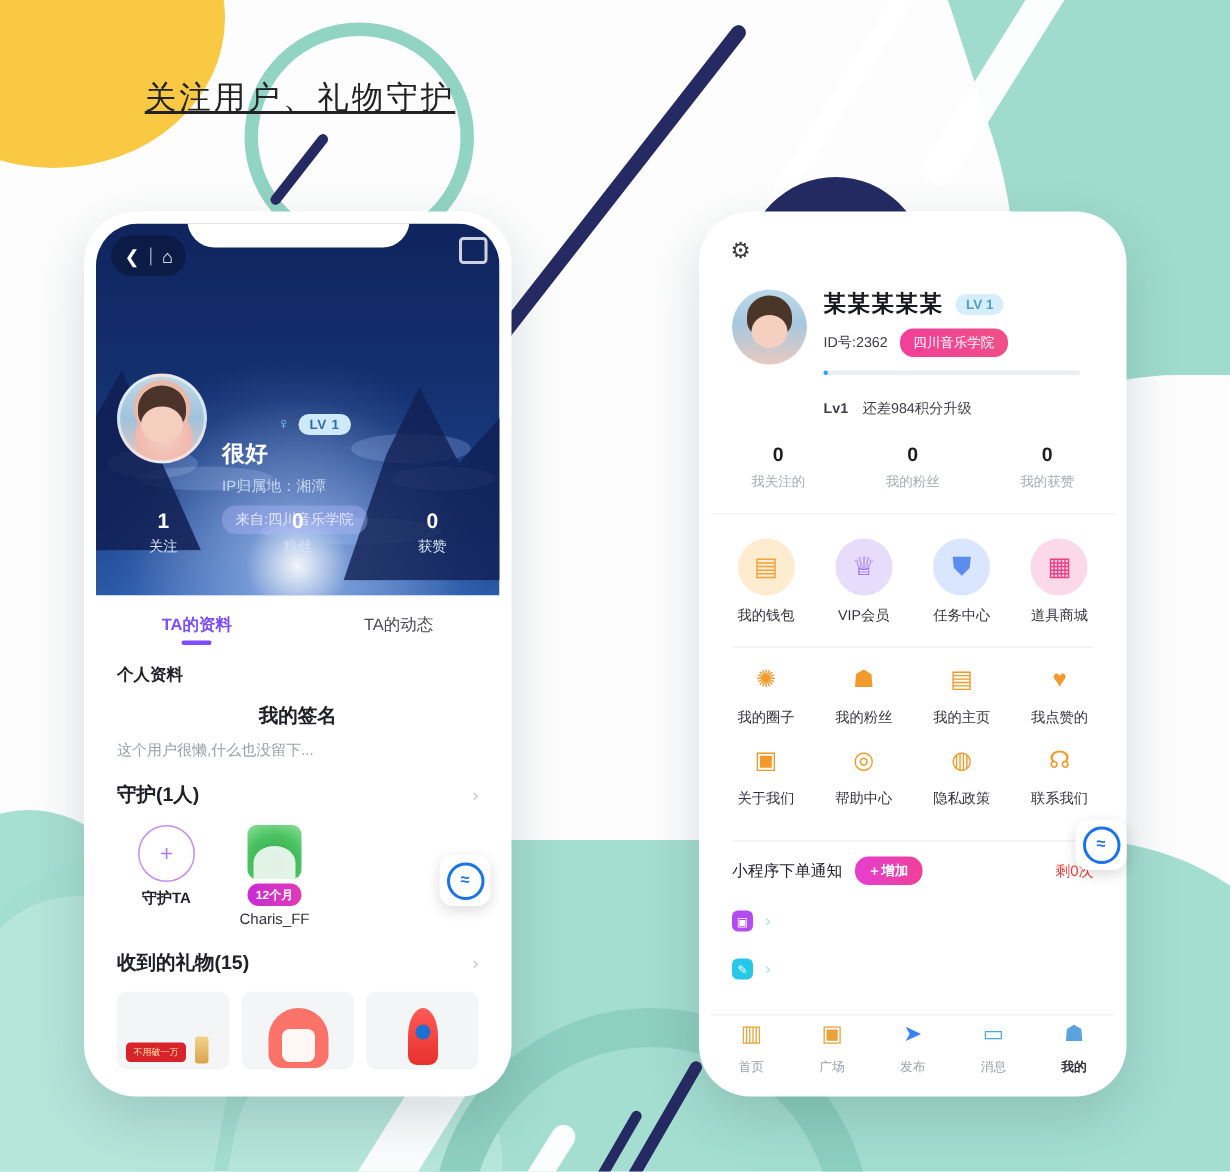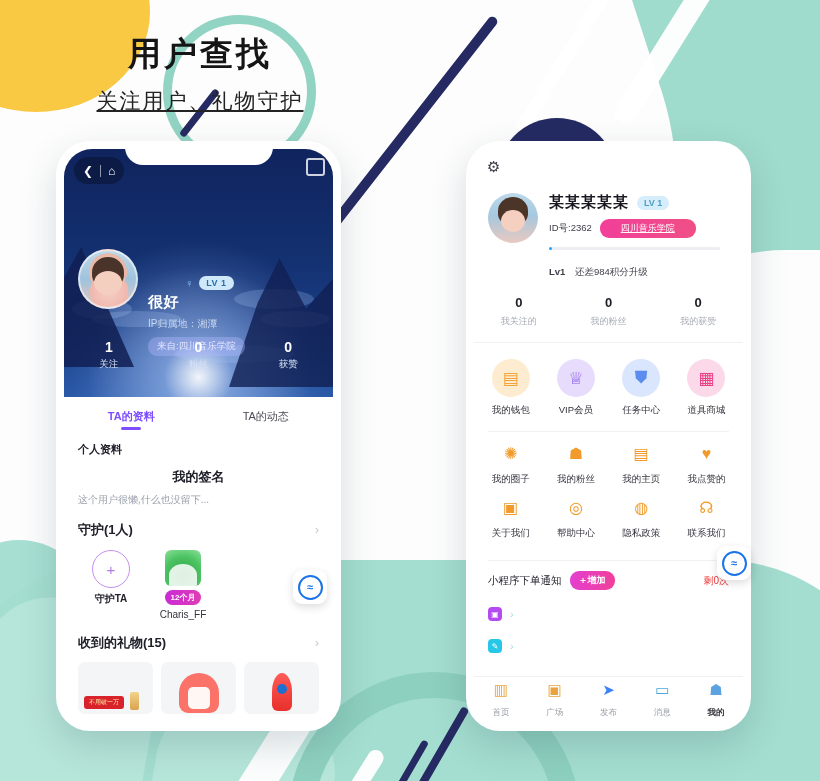--- a/index.html
+++ b/index.html
@@ -271,21 +271,21 @@
   }
   .rp-info{flex:1;padding-right:14px;}
   .rp-namerow{display:flex;align-items:center;gap:8px;}
   .rp-name{font-size:15px;font-weight:bold;color:#1a1a22;letter-spacing:1px;}
   .lv-badge2{background:#d6eefb;color:#4d9fc4;font-size:9px;font-weight:bold;
     border-radius:8px;padding:2px 7px;}
   .rp-idrow{display:flex;align-items:center;gap:8px;margin-top:7px;}
   .rp-id{font-size:9.5px;color:#3d3d48;}
   .school-badge{
     background:linear-gradient(90deg,#f23f9a,#ef4f86);color:#fff;
-    font-size:9px;border-radius:9px;padding:3px 21px;text-decoration:underline;
+    font-size:9px;border-radius:9px;padding:3px 9px;
   }
   .prog-wrap{margin-top:9px;height:3px;background:#eceef1;border-radius:2px;width:95%;}
   .prog-fill{height:3px;width:2.5%;background:#26a4ff;border-radius:2px;}
   .rp-lv{margin-top:16px;font-size:9.5px;color:#3f3f4a;}
   .rp-lv b{font-weight:bold;}
   .rp-lv span{margin-left:7px;}
 
   .rp-stats{display:flex;margin-top:16px;padding-bottom:14px;
     border-bottom:1px solid #f0f1f4;}
   .rp-stats .st{flex:1;text-align:center;}
@@ -362,21 +362,20 @@
   <div class="white-streak s4"></div>
   <div class="white-streak s1"></div>
   <div class="white-streak s2"></div>
   <div class="navy-line l1"></div>
   <div class="navy-line l2"></div>
   <div class="navy-line l3"></div>
   <div class="navy-line l4"></div>
   <div class="navy-blob"></div>
 
   <div class="hero">
-    <div class="hero-title">用户查找</div>
     <div class="hero-sub">关注用户、礼物守护</div>
   </div>
 
   <div class="phone phone-left">
     <div class="screen">
 
       <div class="lp-header">
         <div class="cloud c1"></div>
         <div class="cloud c2"></div>
         <div class="cloud c3"></div>

